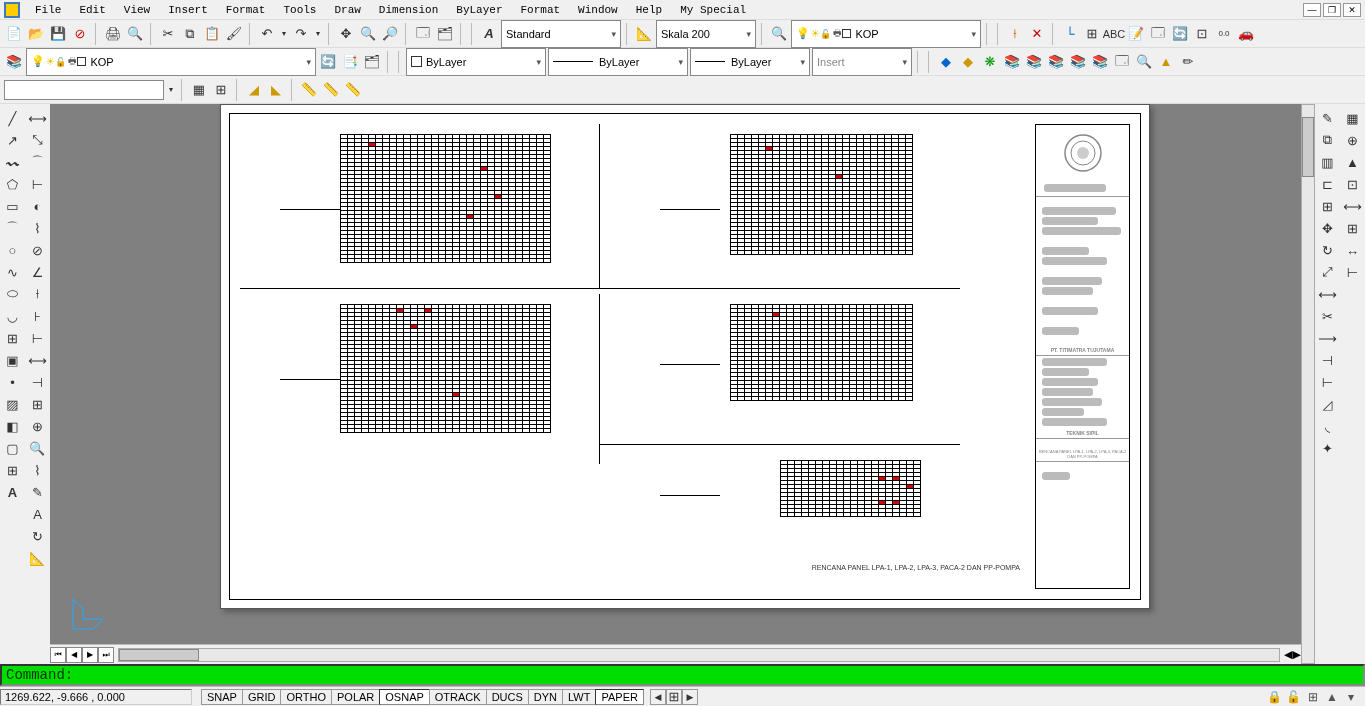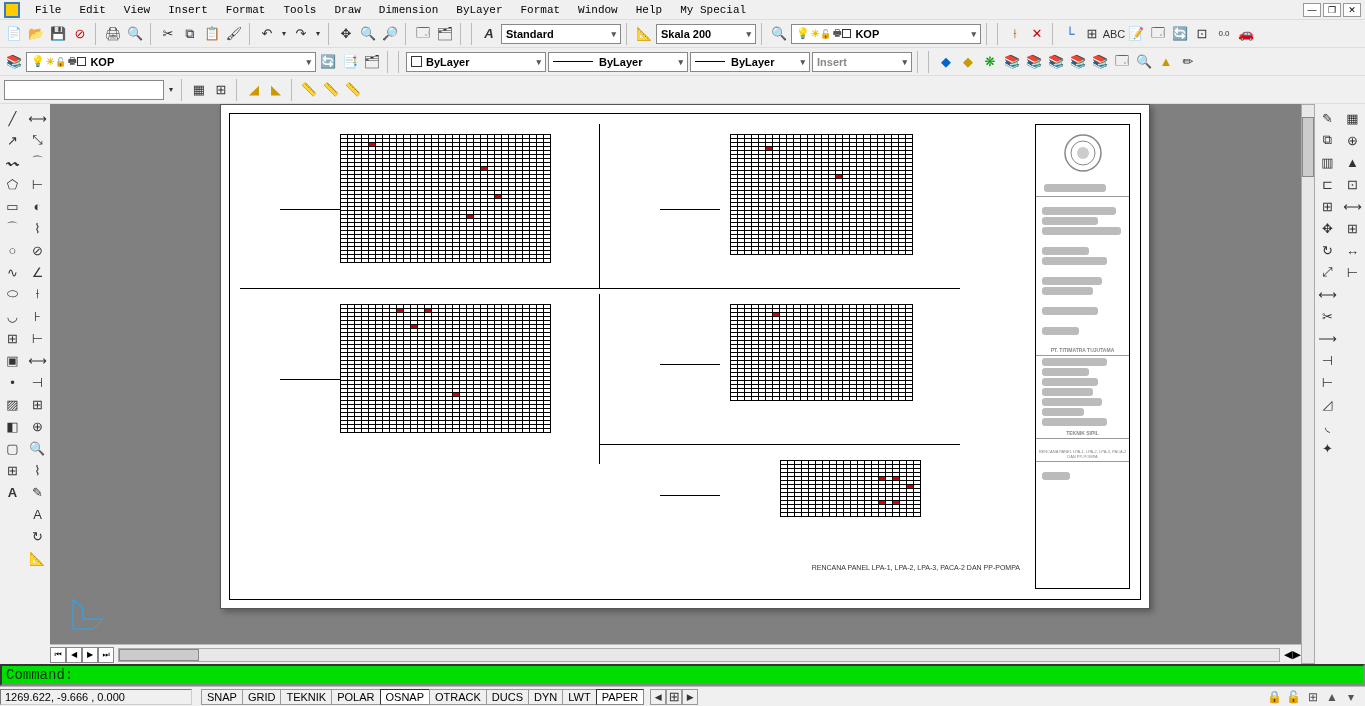--- a/index.html
+++ b/index.html
@@ -6,21 +6,21 @@
 body { width: 1365px; height: 706px; background: #f0f0f0; overflow: hidden; font-size: 11px; display: flex; flex-direction: column; }
 .menubar { height: 20px; background: #f0f0f0; display: flex; align-items: center; padding-left: 4px; border-bottom: 1px solid #ddd; }
 .menubar .app-icon { width: 16px; height: 16px; margin-right: 6px; }
 .menubar .menu-item { padding: 2px 9px; cursor: pointer; font-size: 11px; font-family: Liberation Mono, monospace; }
 .menubar .win-controls { margin-left: auto; display: flex; gap: 2px; padding-right: 4px; }
 .menubar .win-controls .wc { width: 18px; height: 14px; border: 1px solid #999; background: #fff; font-size: 9px; display: flex; align-items: center; justify-content: center; cursor: pointer; }
 
 .toolbar-row { height: 28px; background: #f0f0f0; display: flex; align-items: center; border-bottom: 1px solid #ddd; padding: 0 4px; gap: 2px; }
 .tbtn { width: 20px; height: 20px; display: flex; align-items: center; justify-content: center; border: 1px solid transparent; cursor: pointer; font-size: 13px; color: #333; }
 .tsep { width: 3px; height: 22px; border-left: 1px solid #bbb; margin: 0 3px; }
-.tb-combo { height: 20px; border: 1px solid #888; background: #fff; font-size: 11px; padding: 0 4px; display: flex; align-items: center; cursor: pointer; position: relative; font-weight: bold; }
+.tb-combo { height: 28px; border: 1px solid #888; background: #fff; font-size: 11px; padding: 0 4px; display: flex; align-items: center; cursor: pointer; position: relative; }
 .tb-combo::after { content: "▾"; position: absolute; right: 4px; font-size: 9px; color: #555; }
 .tb-combo.w120 { width: 120px; }
 .tb-combo.w100 { width: 100px; }
 .tb-combo.w140 { width: 140px; }
 .tb-combo.w190 { width: 190px; }
 .tb-combo.w290 { width: 290px; }
 .tb-input { height: 20px; border: 1px solid #888; background: #fff; width: 160px; padding: 0 4px; }
 
 .layer-icons { display: inline-flex; align-items: center; gap: 1px; }
 .layer-icons .bulb { color: #e6c200; font-size: 11px; }
@@ -4299,21 +4299,21 @@
 </div>
 
 <div class="cmdline">Command:</div>
 
 <div class="statusbar">
   <div class="coord">1269.622, -9.666 , 0.000</div>
   <div style="width:10px"></div>
   <div id="status-toggles" style="display:flex">
       <div class="sbtn">SNAP</div>
       <div class="sbtn">GRID</div>
-      <div class="sbtn">TEKNIK</div>
+      <div class="sbtn">ORTHO</div>
       <div class="sbtn">POLAR</div>
       <div class="sbtn active">OSNAP</div>
       <div class="sbtn">OTRACK</div>
       <div class="sbtn">DUCS</div>
       <div class="sbtn">DYN</div>
       <div class="sbtn">LWT</div>
       <div class="sbtn active">PAPER</div>
     </div>
   <div style="width:6px"></div>
   <div class="tbtn" style="border:1px solid #999;width:16px;height:16px;font-size:9px">◀</div>

